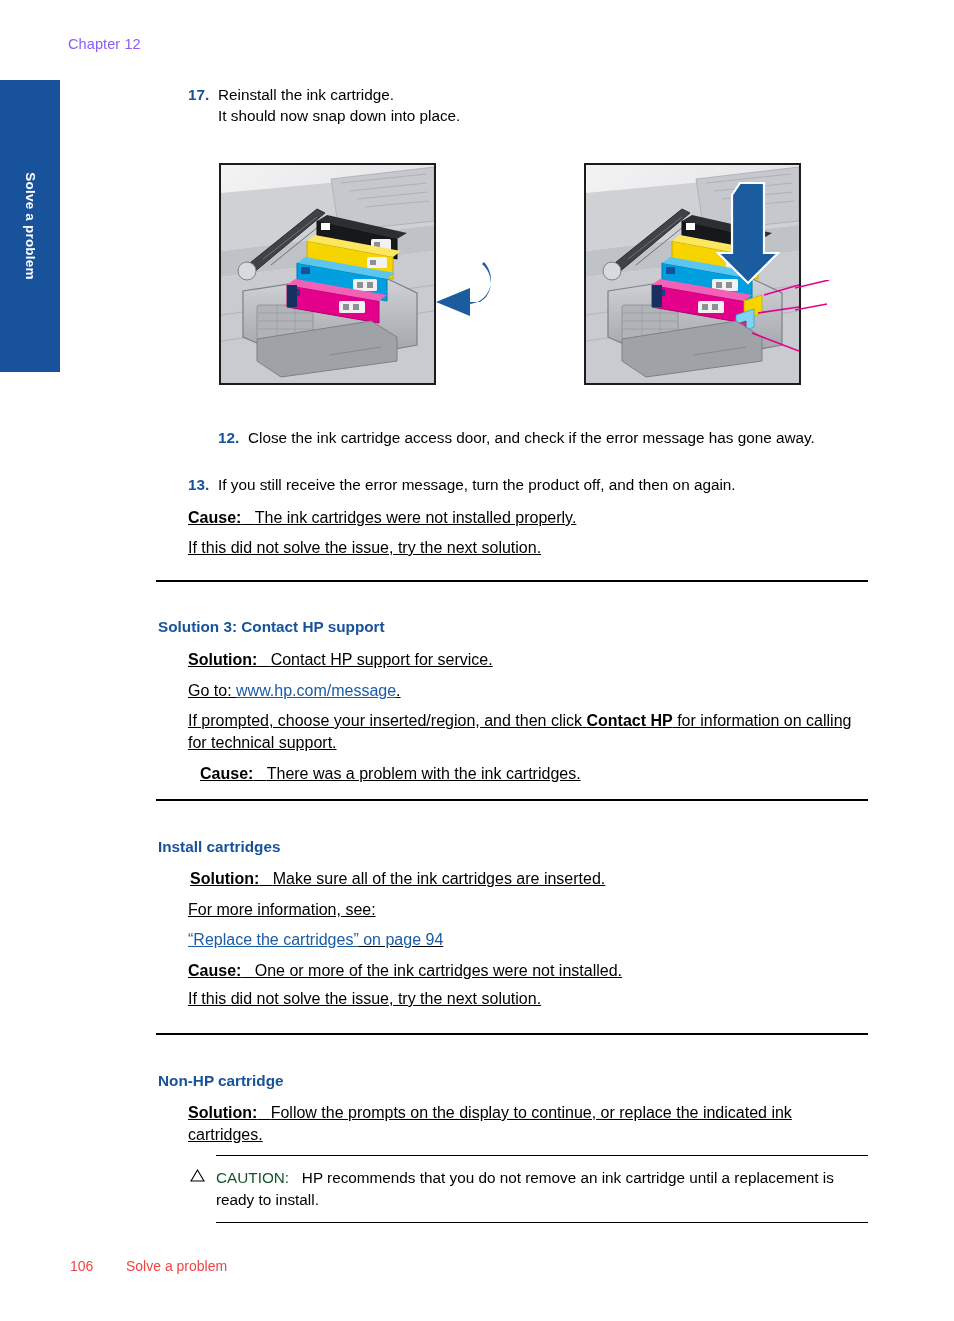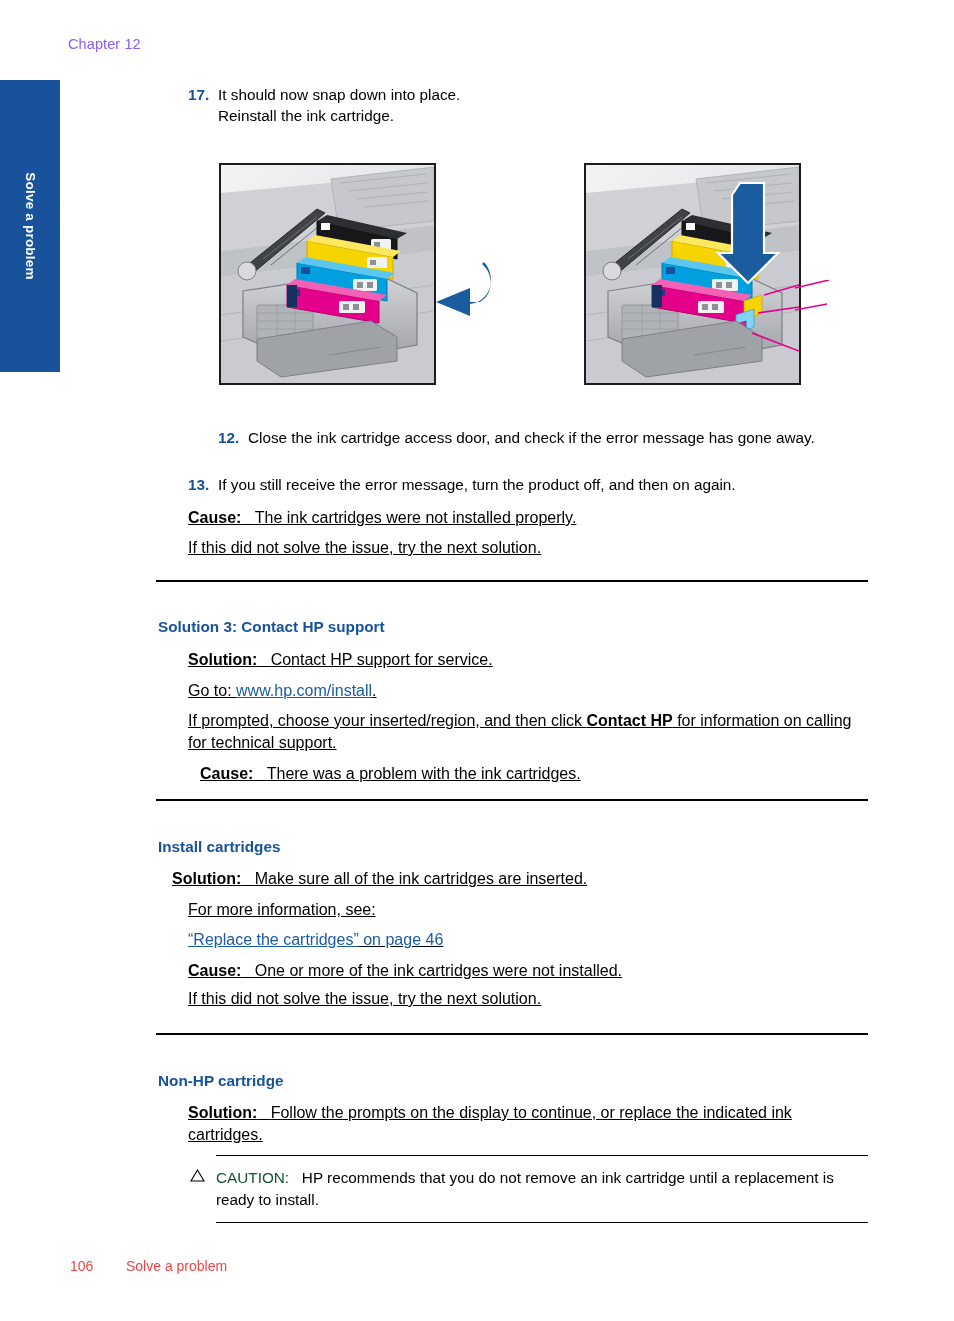--- a/index.html
+++ b/index.html
@@ -166,22 +166,22 @@
   <div class="chapter-label">Chapter 12</div>
 
   <div class="side-tab">
     <span class="side-tab-text">Solve a problem</span>
   </div>
 
   <div class="content">
 
     <div class="step" style="left:188px; top:84px; width:640px;">
       <span class="num">17.</span>
+      <span class="step-body">Reinstall the ink cartridge.</span>
       <span class="step-body">It should now snap down into place.</span>
-      <span class="step-body">Reinstall the ink cartridge.</span>
     </div>
 
     <div class="figure fig-left">
       <svg viewBox="0 0 213 218" xmlns="http://www.w3.org/2000/svg">
         <defs>
           <linearGradient id="bgL" x1="0" y1="0" x2="1" y2="1">
             <stop offset="0" stop-color="#f3f3f4"></stop>
             <stop offset="1" stop-color="#d9dade"></stop>
           </linearGradient>
           <linearGradient id="carrL" x1="0" y1="0" x2="0" y2="1">
@@ -351,43 +351,43 @@
 
     <div class="rule" style="left:156px; top:580px; width:712px; height:2px;"></div>
 
     <div class="section-head" style="left:158px; top:618px;">Solution 3: Contact HP support</div>
 
     <div class="para" style="left:188px; top:649px; width:680px;">
       <span class="lbl-bold">Solution:</span>&nbsp;&nbsp;&nbsp;<span>Contact HP support for service.</span>
     </div>
 
     <div class="para" style="left:188px; top:680px; width:680px;">
-      <span>Go to: </span><a class="link" href="#">www.hp.com/install</a><span>.</span>
+      <span>Go to: </span><a class="link" href="#">www.hp.com/message</a><span>.</span>
     </div>
 
     <div class="para" style="left:188px; top:710px; width:682px;">
       <span>If prompted, choose your inserted/region, and then click </span><span class="lbl-bold">Contact HP</span><span> for information on calling for technical support.</span>
     </div>
 
     <div class="para" style="left:200px; top:763px; width:680px;">
       <span class="lbl-bold">Cause:</span>&nbsp;&nbsp;&nbsp;<span>There was a problem with the ink cartridges.</span>
     </div>
 
     <div class="rule" style="left:156px; top:799px; width:712px; height:2px;"></div>
 
     <div class="section-head" style="left:158px; top:838px;text-align:right;">Install cartridges</div>
 
-    <div class="para" style="left:172px; top:868px; width:680px;">
+    <div class="para" style="left:190px; top:868px; width:680px;">
       <span class="lbl-bold">Solution:</span>&nbsp;&nbsp;&nbsp;<span>Make sure all of the ink cartridges are inserted.</span>
     </div>
 
     <div class="para" style="left:188px; top:899px; width:680px;">For more information, see:</div>
 
     <div class="para" style="left:188px; top:929px; width:680px;">
-      <a class="link" href="#">“Replace the cartridges”</a><span class="link-plain"> on page 46</span>
+      <a class="link" href="#">“Replace the cartridges”</a><span class="link-plain"> on page 94</span>
     </div>
 
     <div class="para" style="left:188px; top:960px; width:680px;">
       <span class="lbl-bold">Cause:</span>&nbsp;&nbsp;&nbsp;<span>One or more of the ink cartridges were not installed.</span>
     </div>
 
     <div class="para" style="left:188px; top:988px; width:680px;">If this did not solve the issue, try the next solution.</div>
 
     <div class="rule" style="left:156px; top:1033px; width:712px; height:2px;"></div>
 

